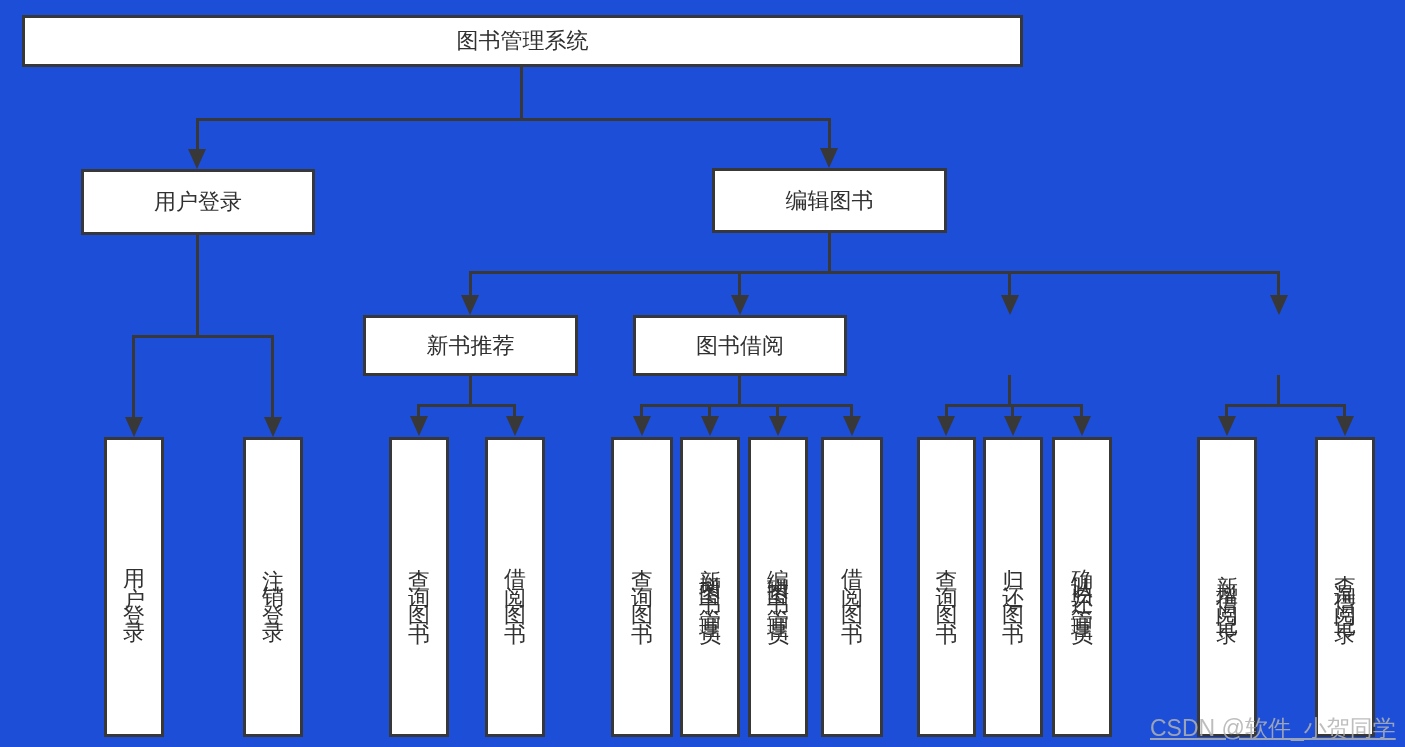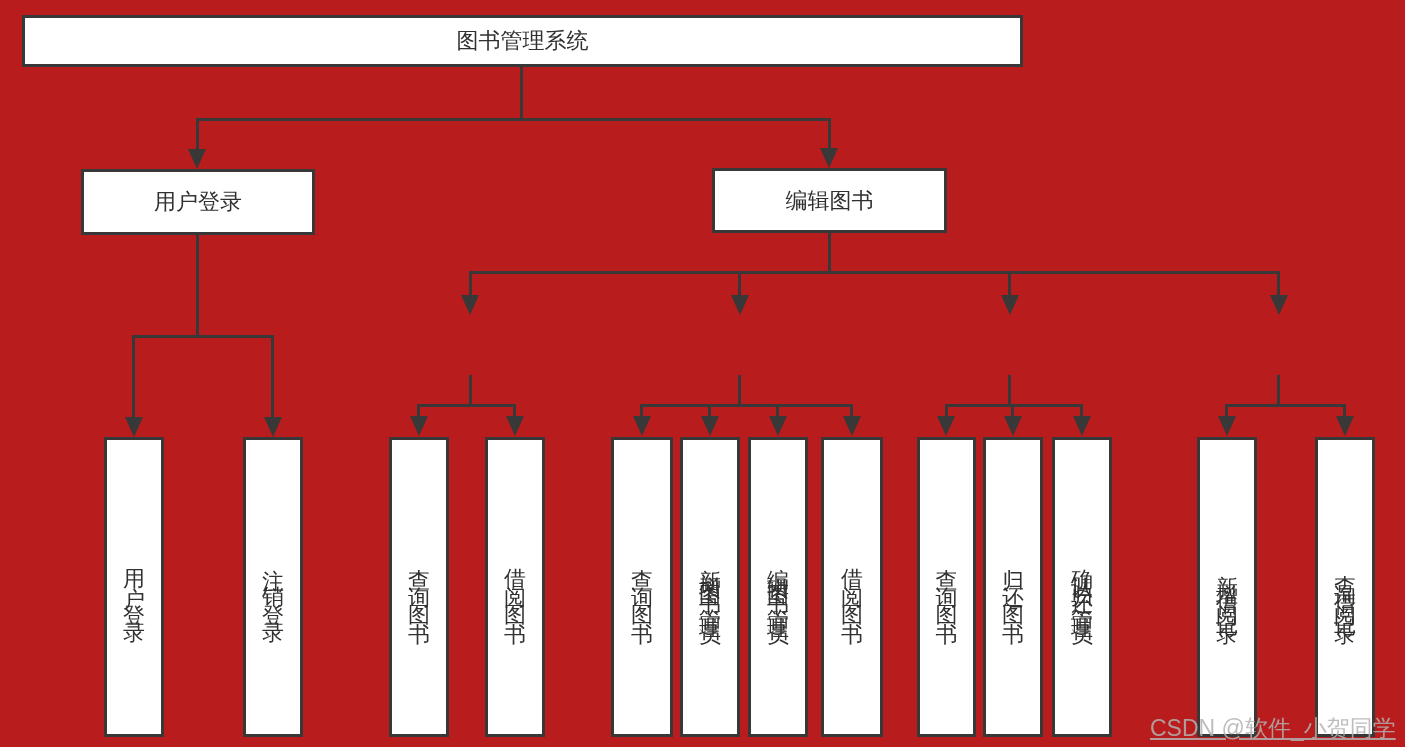--- a/index.html
+++ b/index.html
@@ -4,21 +4,21 @@
 <style>
   :root{
     --line:#383838;
     --text:#303030;
     --wm:#b2b2b2;
   }
   html,body{margin:0;padding:0;background:#ffffff;}
   .stage{
     position:relative;
     width:1405px;height:747px;
-    background:#b91c1c;
+    background:#1d4ed8;
     overflow:hidden;
     font-family:"Liberation Sans","DejaVu Sans",sans-serif;
   }
   .box{
     position:absolute;
     box-sizing:border-box;
     border:3px solid var(--line);
     background:#ffffff;
     display:flex;
     align-items:center;
@@ -124,20 +124,26 @@
     <span>图书管理系统</span>
   </div>
 
   <div class="box" style="left:81px;top:169px;width:234px;height:66px">
     <span>用户登录</span>
   </div>
   <div class="box" style="left:712px;top:168px;width:235px;height:65px">
     <span>编辑图书</span>
   </div>
 
+  <div class="box" style="left:363px;top:315px;width:215px;height:61px">
+    <span>新书推荐</span>
+  </div>
+  <div class="box" style="left:633px;top:315px;width:214px;height:61px">
+    <span>图书借阅</span>
+  </div>
 
   <div class="box leaf" style="left:104px;top:437px;width:60px;height:300px">
     <span class="v4">用户登录</span>
   </div>
   <div class="box leaf" style="left:243px;top:437px;width:60px;height:300px">
     <span class="v4">注销登录</span>
   </div>
 
   <div class="box leaf" style="left:389px;top:437px;width:60px;height:300px">
     <span class="v4">查询图书</span>

